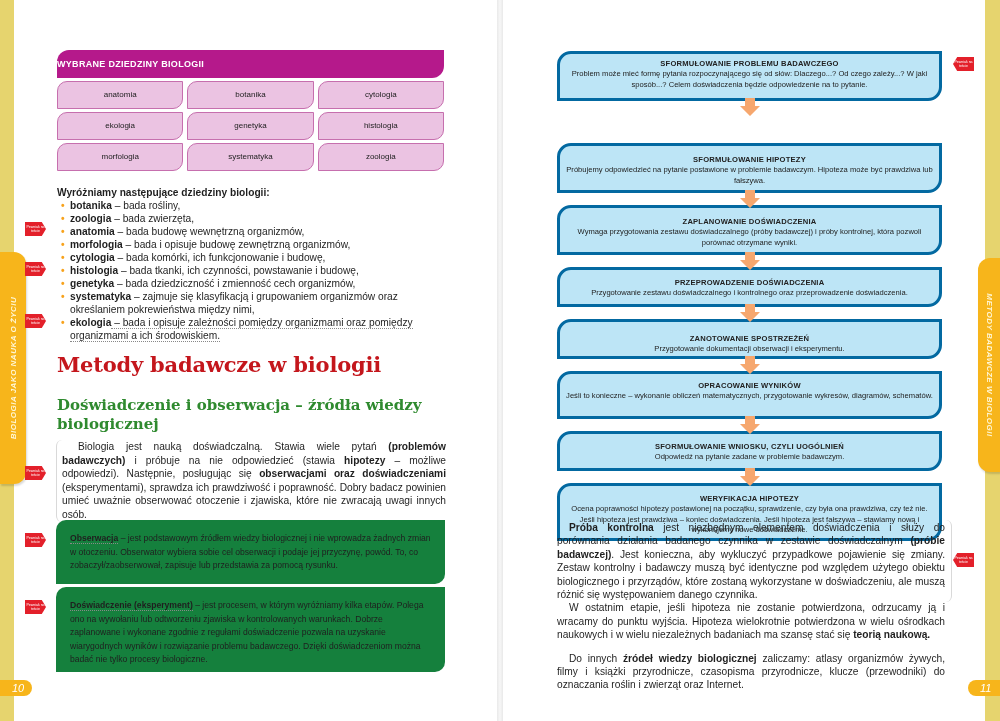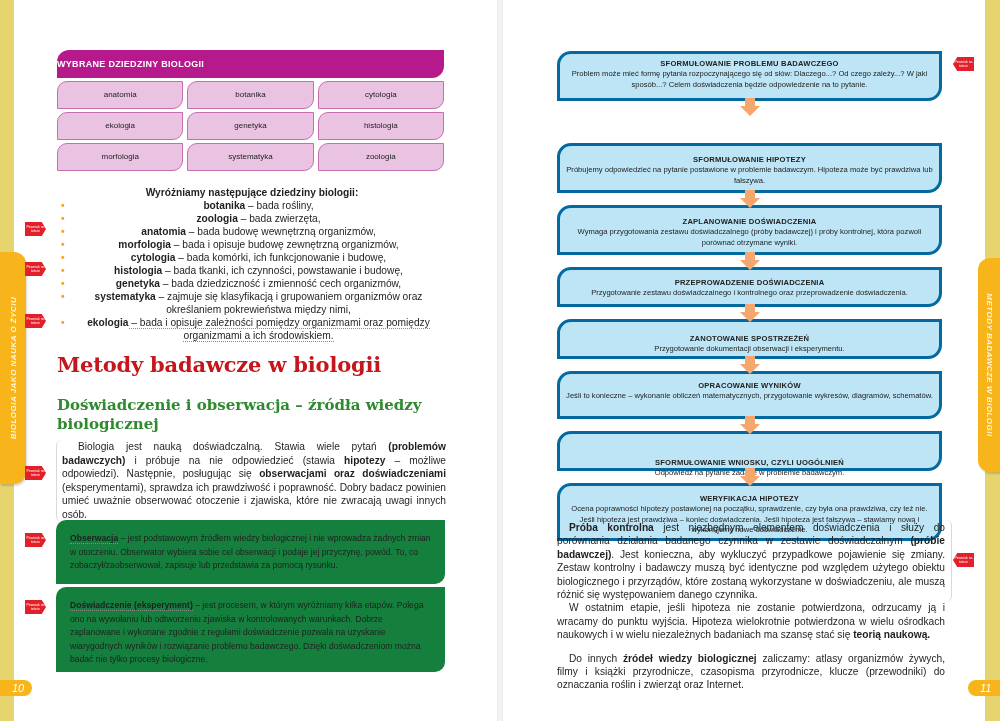--- a/index.html
+++ b/index.html
@@ -39,21 +39,21 @@
   
   .grid { position: absolute; left: 57px; top: 50px; width: 387px; }
   .grid-header { height: 28px; background: #b5198b; border-radius: 12px 0 12px 0;
                  color: #fff; font-weight: bold; font-size: 9px; letter-spacing: 0.3px;
                  line-height: 28px; }
   .grid-cells { display: grid; grid-template-columns: repeat(3, 1fr); gap: 3px 4px; margin-top: 3px; }
   .grid-cell { height: 28px; background: #ebc3e2; border: 1px solid #c66fae;
                border-radius: 10px 0 10px 0; font-size: 8px; text-align: center; line-height: 26px; color: #222; }
 
   
-  .list-block { position: absolute; left: 57px; top: 186px; width: 390px; font-size: 10.2px; line-height: 13px; text-align: center; }
+  .list-block { position: absolute; left: 57px; top: 186px; width: 390px; font-size: 10.2px; line-height: 13px; }
   .list-title { font-weight: bold; }
   .list ul { list-style: none; }
   .list-item { padding-left: 13px; position: relative; }
   .list-item .bullet { position: absolute; left: 4px; top: 0; color: #f7a21b; font-weight: bold; }
   .list-item b { font-weight: bold; }
   .dotted { border-bottom: 1px dotted #888; }
 
   .h1 { position: absolute; left: 57px; top: 352px; font-family: "DejaVu Serif", serif; font-weight: bold;
         font-size: 21px; color: #c4161c; letter-spacing: -0.2px; }
   .h2 { position: absolute; left: 57px; top: 396px; width: 380px; font-family: "DejaVu Serif", serif; font-weight: bold;
@@ -205,21 +205,21 @@
     </div>
   <div class="step" style="height:48px; padding-top:7px;">
     <div class="step-title">OPRACOWANIE WYNIKÓW</div>
     <div>Jeśli to konieczne – wykonanie obliczeń matematycznych, przygotowanie wykresów, diagramów, schematów.</div>
   </div>
   <div class="arrow">
       <svg width="20" height="18" viewBox="0 0 20 18">
         <path d="M5 0 H15 V8 H20 L10 18 L0 8 H5 Z" fill="#f6a76e"></path>
       </svg>
     </div>
-  <div class="step" style="height:40px; padding-top:24px;">
+  <div class="step" style="height:40px; padding-top:8px;">
     <div class="step-title">SFORMUŁOWANIE WNIOSKU, CZYLI UOGÓLNIEŃ</div>
     <div>Odpowiedź na pytanie zadane w problemie badawczym.</div>
   </div>
   <div class="arrow">
       <svg width="20" height="18" viewBox="0 0 20 18">
         <path d="M5 0 H15 V8 H20 L10 18 L0 8 H5 Z" fill="#f6a76e"></path>
       </svg>
     </div>
   <div class="step" style="height:58px; padding-top:8px;">
     <div class="step-title">WERYFIKACJA HIPOTEZY</div>

